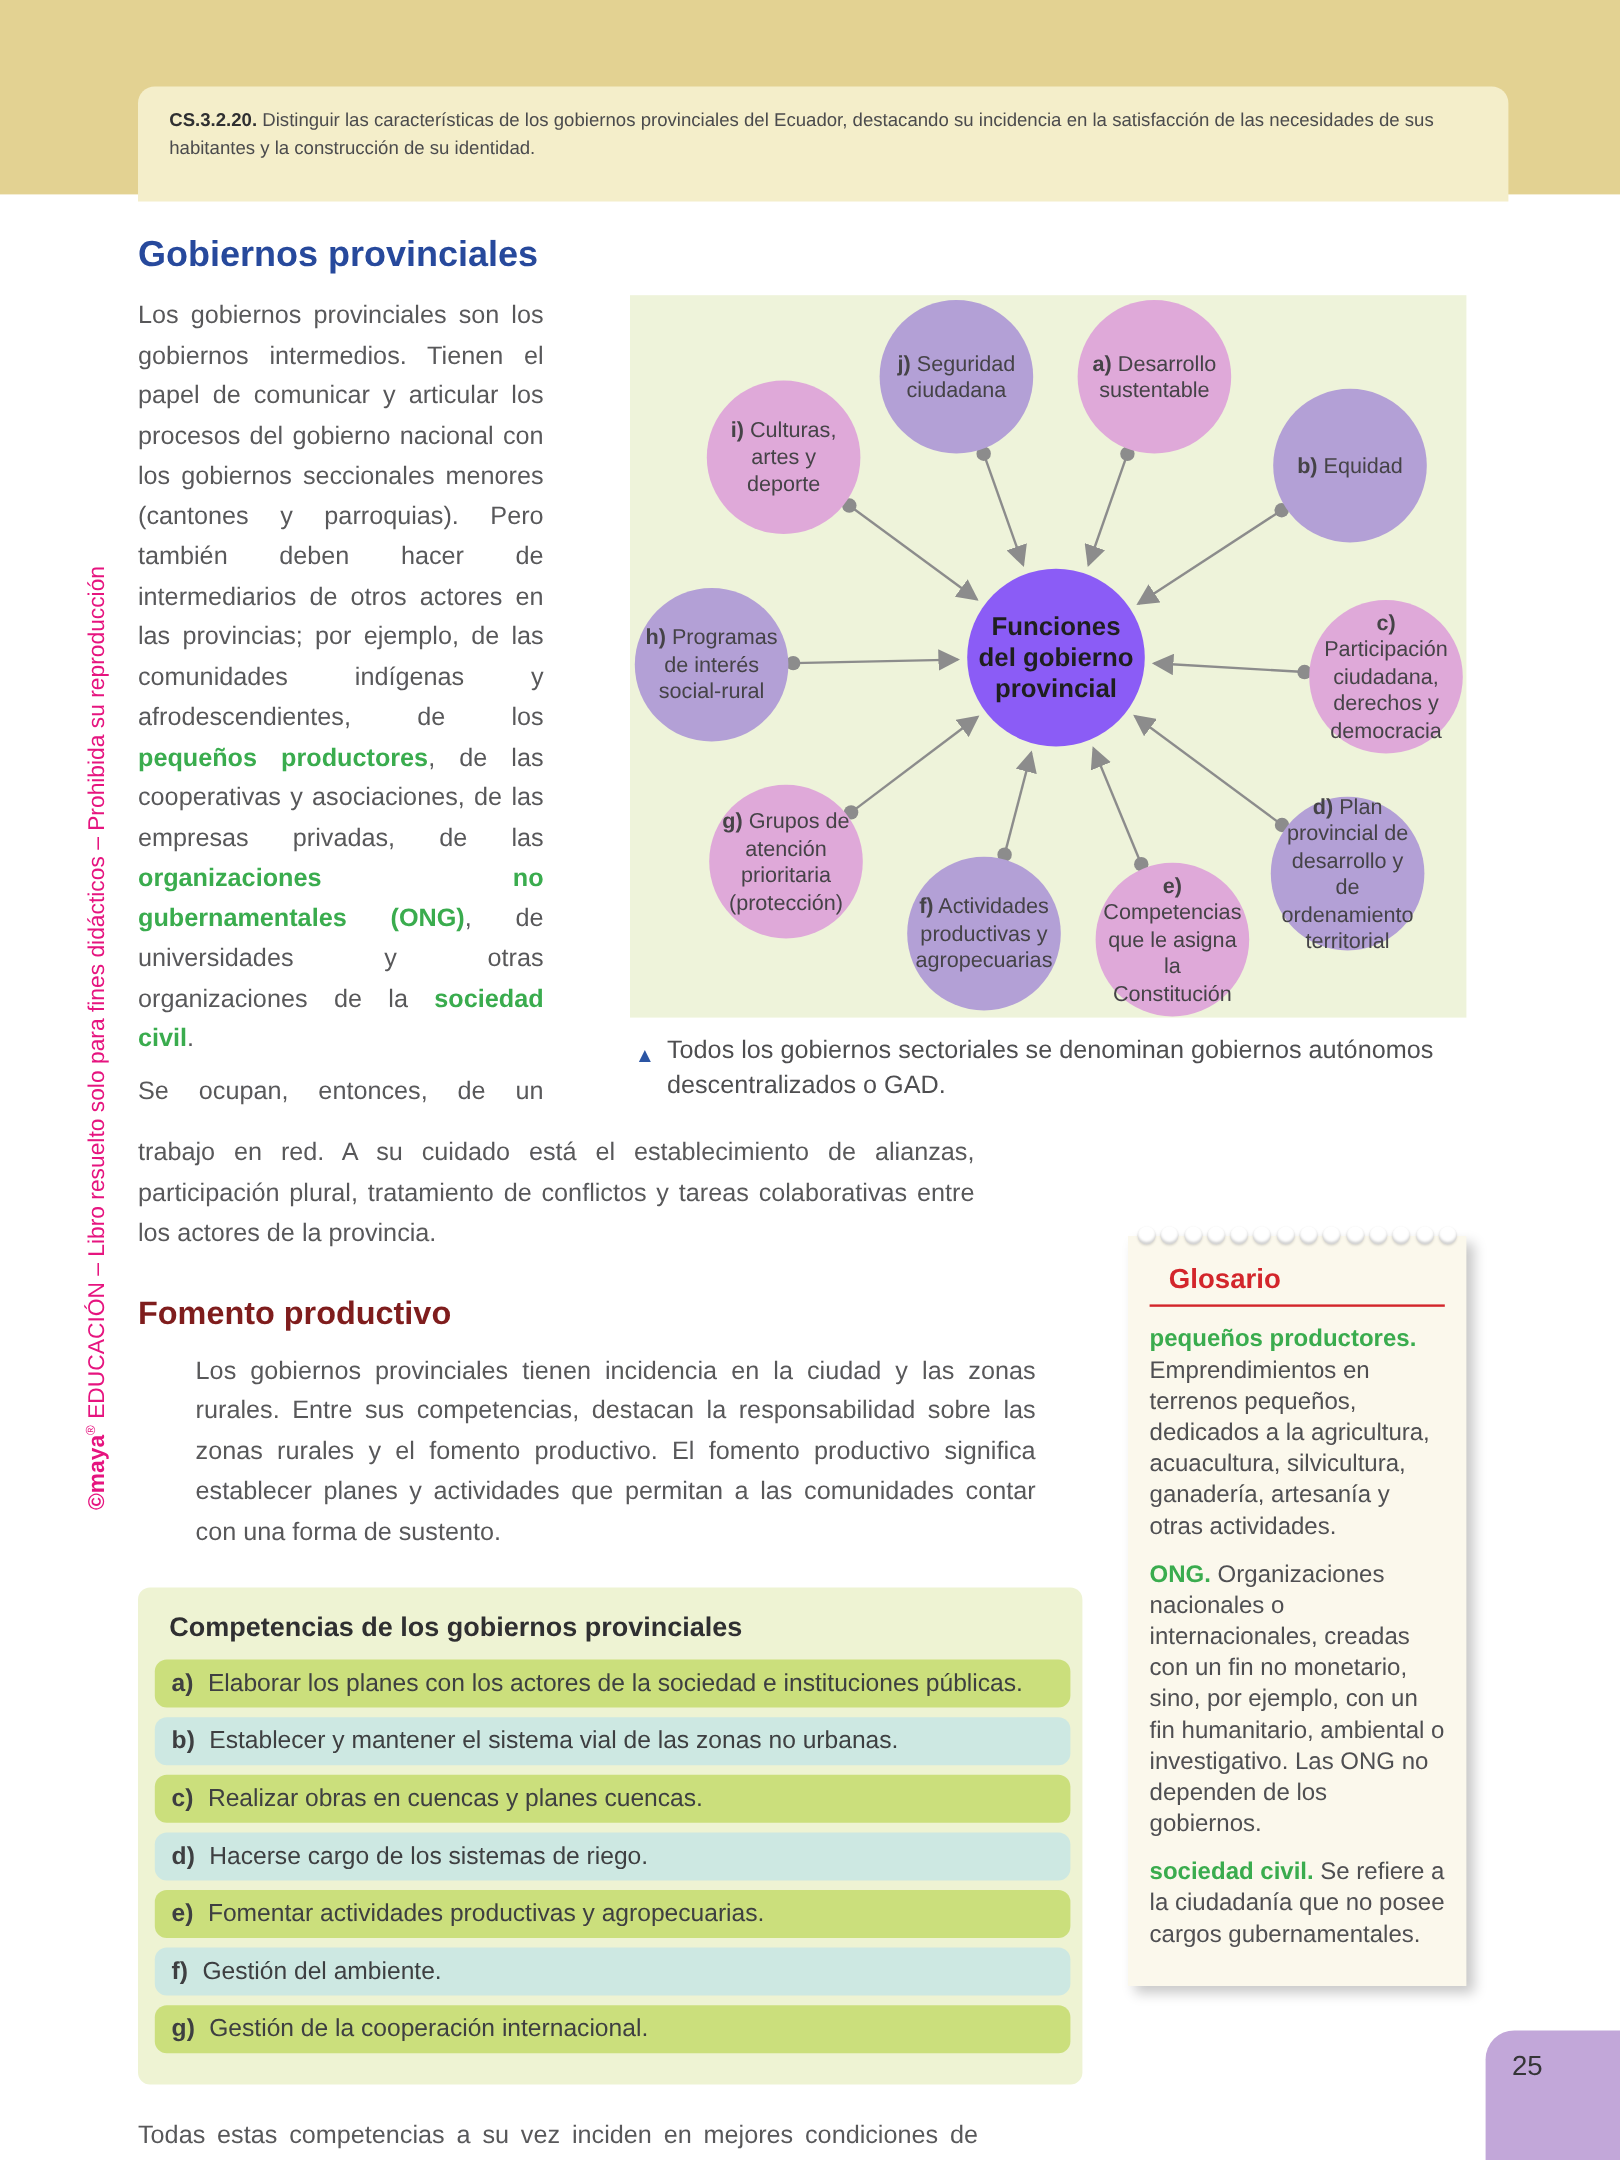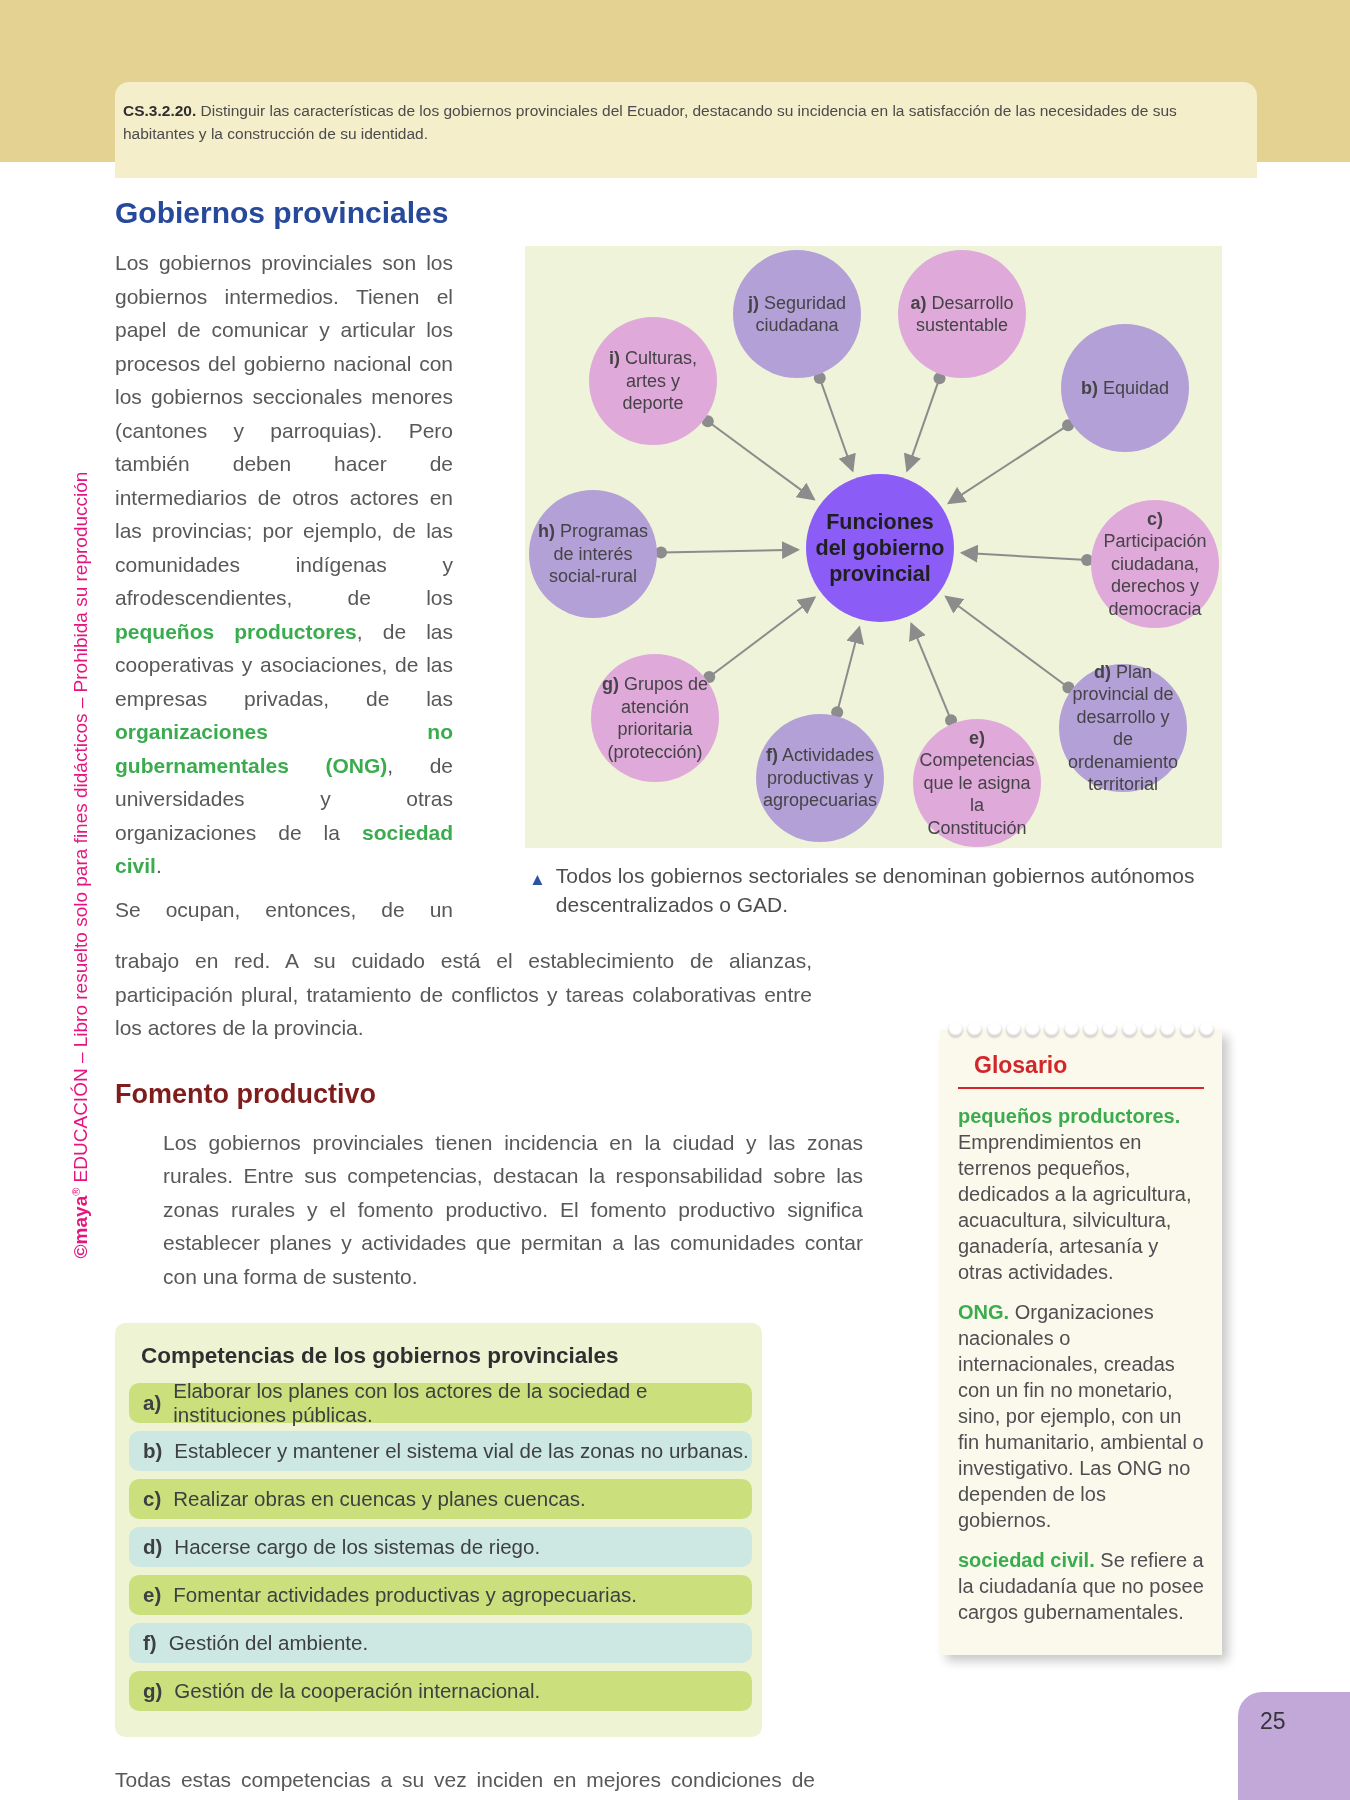--- a/index.html
+++ b/index.html
@@ -2,22 +2,22 @@
 <html><head>
 <meta charset="utf-8">
 <style>
   html,body{margin:0;padding:0;background:#ffffff;}
   *{box-sizing:border-box;}
   .page{position:relative;width:1350px;height:1800px;background:#fff;overflow:hidden;
         font-family:"Liberation Sans","DejaVu Sans",sans-serif;}
 
   
   .band{position:absolute;left:0;top:0;width:1350px;height:162px;background:#e3d292;}
-  .obj-box{position:absolute;left:115px;top:82px;width:1142px;height:96px;background:#f4eeca;
-           border-radius:14px 14px 0 0;padding:17px 8px;font-size:15.5px;line-height:23px;color:#4b4b4d;}
+  .obj-box{position:absolute;left:115px;top:72px;width:1142px;height:96px;background:#f4eeca;
+           border-radius:14px 14px 0 0;padding:17px 26px;font-size:15.5px;line-height:23px;color:#4b4b4d;}
   .obj-box b{color:#2f2f31;}
 
   
   .vtext{position:absolute;left:-368px;top:850px;width:906px;height:30px;
          transform:rotate(-90deg);text-align:center;font-size:19px;color:#e6147f;white-space:nowrap;}
   .vtext b{font-weight:bold;}
   .vtext sup{font-size:11px;}
 
   
   .content{position:absolute;left:115px;top:196px;width:1107px;}
@@ -38,21 +38,21 @@
   .panel svg{position:absolute;left:0;top:0;}
   .node{position:absolute;border-radius:50%;display:flex;align-items:center;justify-content:center;
         text-align:center;font-size:18px;line-height:22.5px;color:#454347;padding:6px;}
   .node.pink{background:#dfa9d9;}
   .node.purple{background:#b3a0d6;}
   .node.center{background:#8b5cf6;color:#1f1f1f;font-size:21.5px;line-height:26px;font-weight:bold;}
   .caption{display:flex;margin-top:14px;font-size:21px;line-height:28.5px;color:#4e4e50;}
   .caption .tri{color:#2b55a4;font-size:17px;margin:4px 10px 0 4px;}
 
   
-  .comp{margin-top:30px;width:647px;background:#eef3d3;border-radius:10px;padding:16px 10px 18px 14px;}
+  .comp{margin-top:30px;width:787px;background:#eef3d3;border-radius:10px;padding:16px 10px 18px 14px;}
   .comp-title{font-size:22.5px;font-weight:bold;color:#2f2f31;margin:4px 0 14px 12px;}
   .bar{height:40px;border-radius:10px;margin-bottom:8px;display:flex;align-items:center;
        padding-left:14px;font-size:20.5px;color:#3e3f41;}
   .bar b{margin-right:12px;}
   .bar.green{background:#cbdf7c;}
   .bar.blue{background:#cde8e2;}
 
   
   .glos{position:absolute;left:940px;top:1030px;width:282px;min-height:593px;background:#fbf8ec;
         box-shadow:6px 6px 10px rgba(0,0,0,0.22);padding:20px 18px 16px 18px;}

